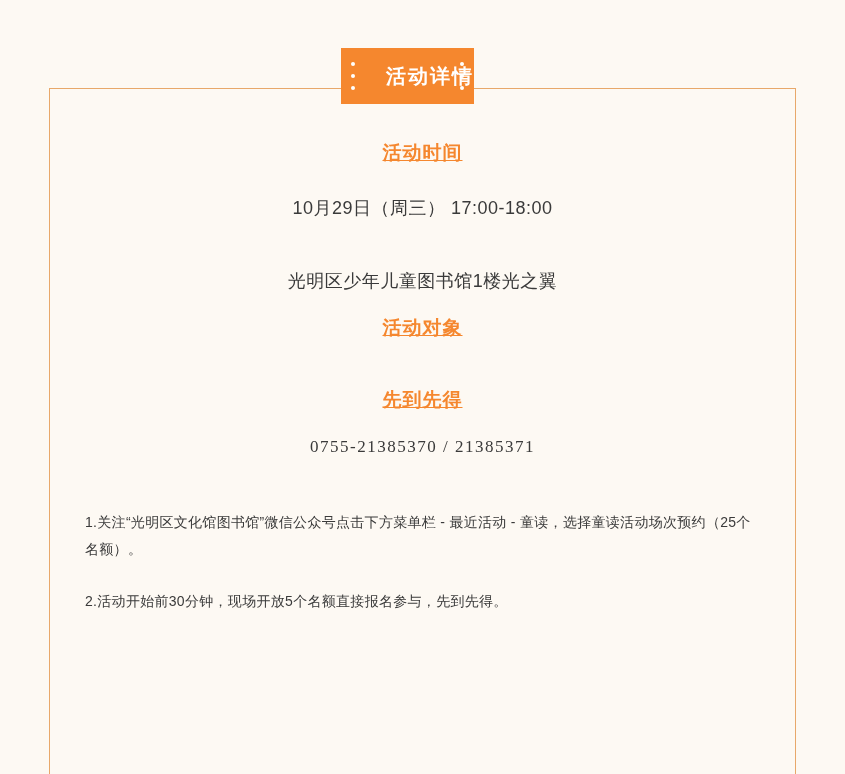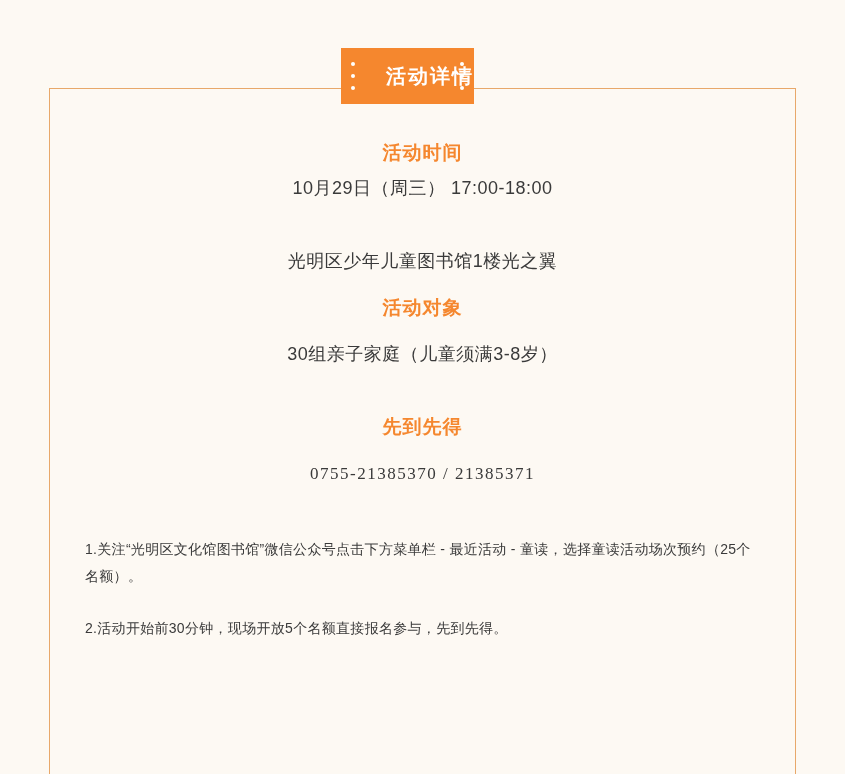--- a/index.html
+++ b/index.html
@@ -83,29 +83,30 @@
   .section {
     text-align: center;
   }
   .section-title {
     color: #f5872e;
     font-size: 19px;
     font-weight: bold;
     letter-spacing: 1px;
     margin: 0;
     line-height: 1.4;
+    text-decoration: underline;
   }
   .section-body {
     color: #3a3a3a;
     font-size: 18px;
     margin: 0;
     line-height: 1.5;
   }
   .s1 { margin-top: 36px; }
-  .s1 .section-body { margin-top: 8px; letter-spacing: 0.5px; }
+  .s1 .section-body { margin-top: 28px; letter-spacing: 0.5px; }
   .s2 { margin-top: 46px; }
   .s2 .section-body { margin-top: 20px; letter-spacing: 0.5px; }
   .s3 { margin-top: 20px; }
   .s3 .section-body { margin-top: 20px; letter-spacing: 0.5px; }
   .s4 { margin-top: 46px; }
   .s4 .section-body {
     margin-top: 20px;
     font-family: Liberation Serif, serif;
     font-size: 17px;
     letter-spacing: 1.5px;
@@ -151,21 +152,20 @@
       <p class="section-title">活动时间</p>
       <p class="section-body">10月29日（周三） 17:00-18:00</p>
     </div>
 
     <div class="section s2">
       <p class="section-body">光明区少年儿童图书馆1楼光之翼</p>
     </div>
 
     <div class="section s3">
       <p class="section-title">活动对象</p>
-      <p class="section-body">30组亲子家庭（儿童须满3-8岁）</p>
     </div>
 
     <div class="section s4">
       <p class="section-title">先到先得</p>
       <p class="section-body">0755-21385370 / 21385371</p>
     </div>
 
     <div class="section s5">
       <div class="paras">
         <p class="para">1.关注“光明区文化馆图书馆”微信公众号点击下方菜单栏 - 最近活动 - 童读，选择童读活动场次预约（25个名额）。</p>

